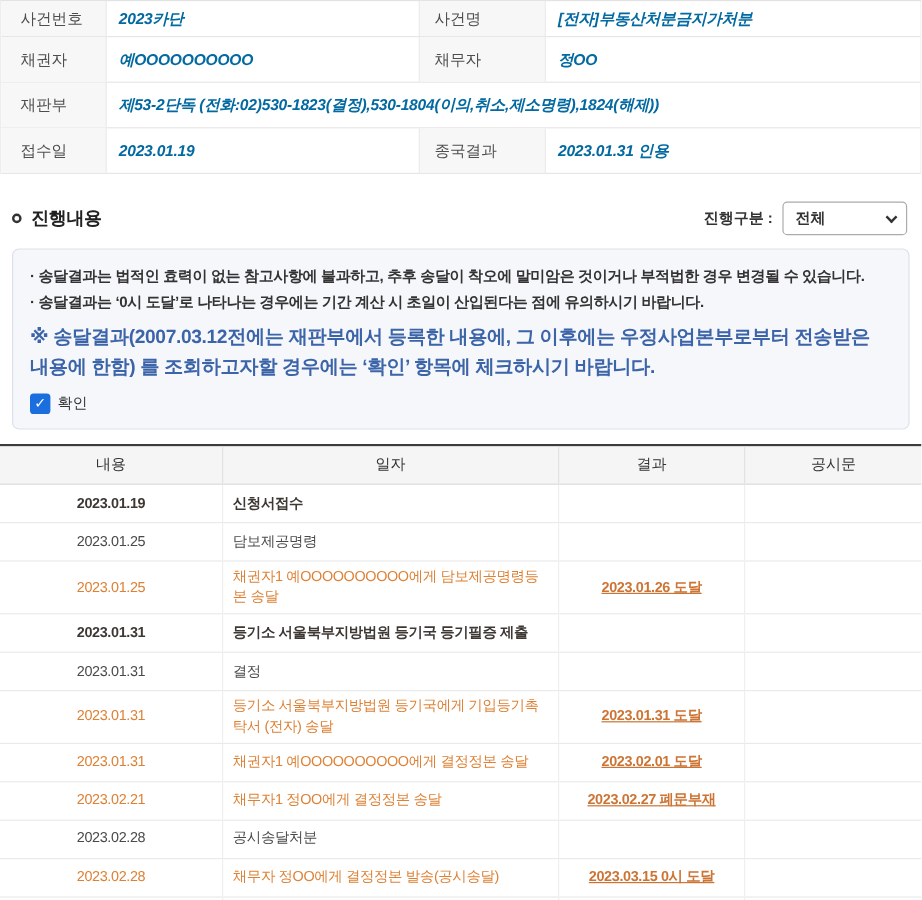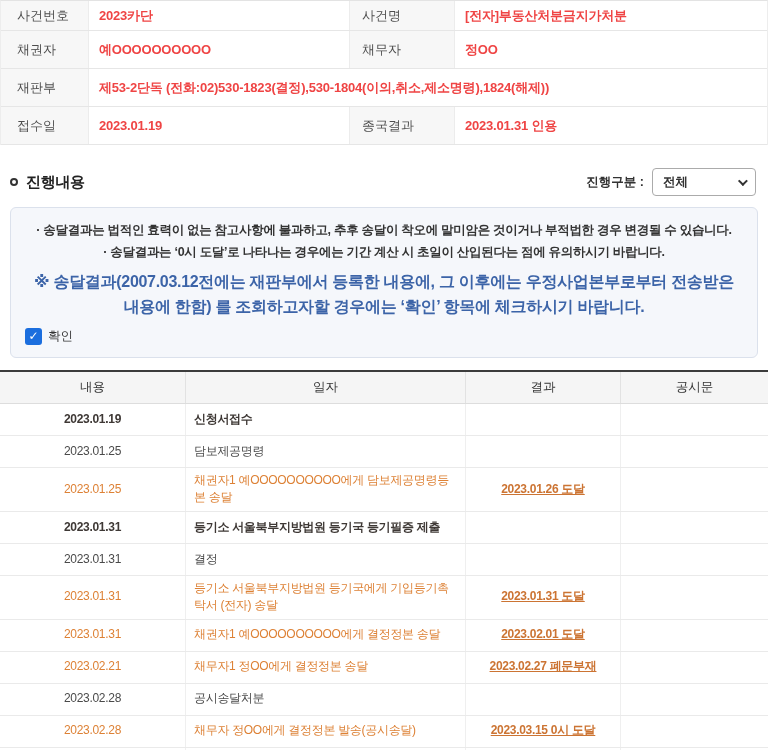--- a/index.html
+++ b/index.html
@@ -11,35 +11,35 @@
   }
   .page { width:768px; height:750px; overflow:hidden; background:#fff; }
 
   
   .case-table { width:768px; border-top:1px solid #e3e3e3; border-left:1px solid #ededed; border-right:1px solid #ededed; }
   .case-row { display:grid; grid-template-columns:88px 260px 106px 1fr; border-bottom:1px solid #e6e6e6; }
   .case-row.first .cell { height:29px; }
   .cell { height:37px; display:flex; align-items:center; font-size:13px; }
   .cell.label { background:#f7f7f7; color:#4e4e4e; padding-left:16px; font-weight:500; border-right:1px solid #ececec; }
   .cell.label2 { border-left:1px solid #ececec;padding-left:12px; }
-  .cell.value { color:#ef4444; padding-left:10px; font-weight:600; letter-spacing:-0.2px; }
+  .cell.value { color:#0369a1; padding-left:10px; font-weight:600; letter-spacing:-0.2px;font-style:italic; }
   .cell.value.span3 { grid-column:2 / 5; }
 
   
   .section-head { display:flex; align-items:center; justify-content:space-between; padding:0 12px 0 10px; margin-top:22px; height:30px;gap:20px; }
   .section-title { display:flex; align-items:center; font-size:15px; font-weight:bold; color:#222; letter-spacing:-0.3px; }
   .circle-icon { width:8px; height:8px; border:2px solid #333; border-radius:50%; margin-right:8px; display:inline-block; }
   .filter-wrap { display:flex; align-items:center; font-size:12.5px; color:#333; font-weight:600; }
   .select-box { width:104px; height:28px; border:1px solid #ababab; border-radius:4px; margin-left:8px;
     display:flex; align-items:center; justify-content:space-between; padding:0 10px; background:#fff; cursor:pointer; }
   .select-box .sel-text { font-size:12.5px; color:#333; font-weight:600; }
   .chevron { width:7px; height:7px; border-right:2px solid #333; border-bottom:2px solid #333; transform:rotate(45deg) translateY(-2px); }
 
   
-  .notice-box { margin:10px 10px 0 10px; background:#f5f7fb; border:1px solid #dbe1ec; border-radius:6px; padding:12px 14px 12px 14px;text-align:center; }
+  .notice-box { margin:10px 10px 0 10px; background:#f5f7fb; border:1px solid #dbe1ec; border-radius:6px; padding:12px 14px 12px 14px; }
   .notice-line { font-size:12.5px; font-weight:600; color:#333; letter-spacing:-0.3px; line-height:1.75; }
   .notice-highlight { font-size:16px; font-weight:600; color:#3c64a8; letter-spacing:-0.3px; line-height:1.6; margin-top:5px; }
   .confirm-row { display:flex; align-items:center; margin-top:8px; }
   .checkbox { width:17px; height:17px; background:#1b6ede; border-radius:3px; color:#fff; font-size:12px; font-weight:bold;
     display:flex; align-items:center; justify-content:center; cursor:pointer; }
   .confirm-label { font-size:12.5px; color:#333; margin-left:6px; font-weight:500; }
 
   
   .progress-table { margin-top:12px; border-top:2px solid #3c3c3c; width:768px; }
   .thead { display:grid; grid-template-columns:185px 280px 155px 148px; background:#f5f5f5; border-bottom:1px solid #ddd; }

